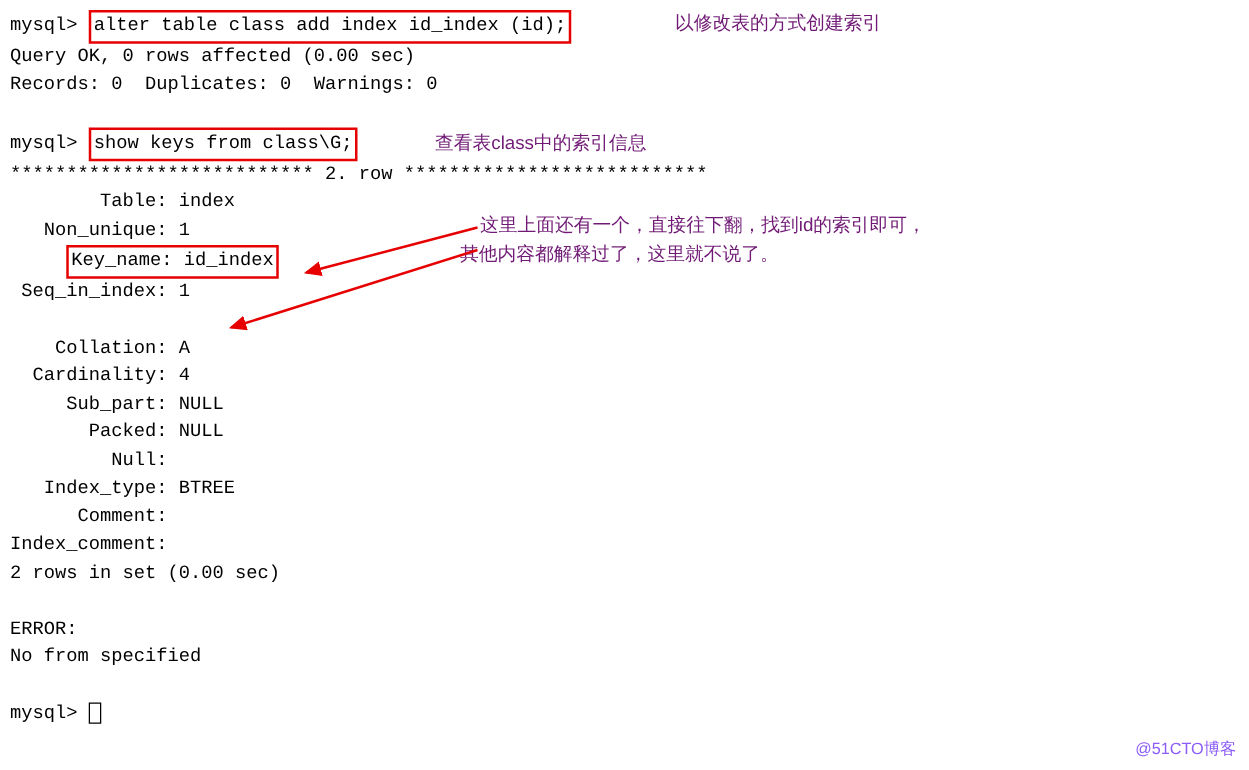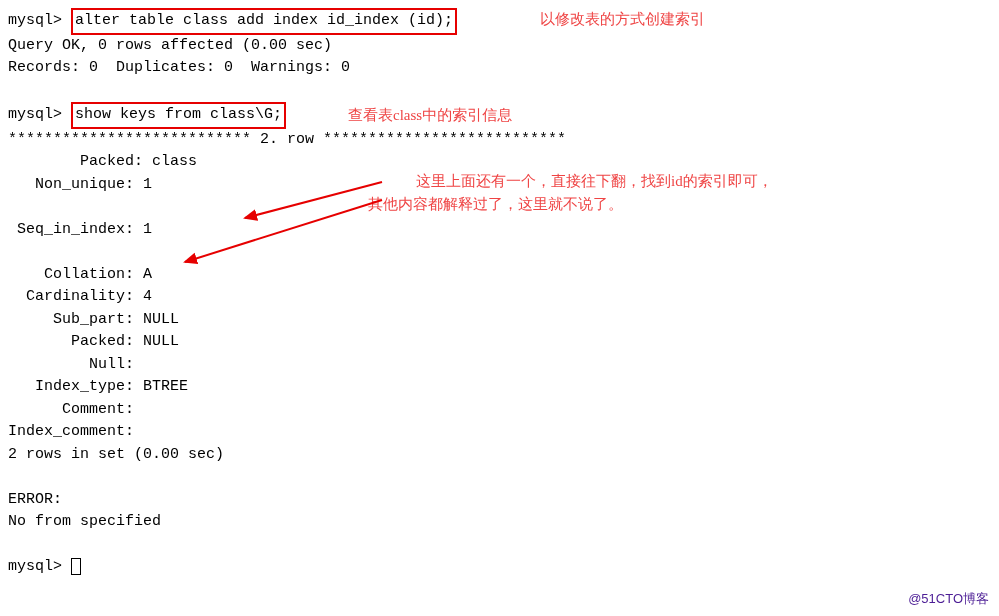--- a/index.html
+++ b/index.html
@@ -23,80 +23,80 @@
     display: inline-block;
     padding: 0 2px;
   }
   .box-red-narrow {
     border: 2px solid #e60000;
     display: inline-block;
     padding: 0 2px;
   }
   .annotation {
     position: absolute;
-    color: #ef4444;
-    font-family: Liberation Serif, serif;
+    color: #701a75;
+    font-family: Liberation Sans, sans-serif;
     font-size: 15px;
     white-space: nowrap;
   }
   .arrow-svg {
     position: absolute;
     pointer-events: none;
   }
   .cursor {
     display:inline-block;
     width:8px;
     height:15px;
     border:1px solid #000;
     vertical-align: text-bottom;
   }
   .watermark {
     position:absolute;
     right:10px;
     bottom:8px;
-    color:#4c1d95;
+    color:#8b5cf6;
     font-family: 'Microsoft YaHei', sans-serif;
     font-size:13px;
   }
 </style>
 </head>
 <body>
 
 <div class="term-line"><span>mysql&gt;</span> <span class="box-red">alter table class add index id_index (id);</span></div>
 <div class="term-line">Query OK, 0 rows affected (0.00 sec)</div>
 <div class="term-line">Records: 0  Duplicates: 0  Warnings: 0</div>
 <div class="term-line">&nbsp;</div>
 
 <div class="term-line"><span>mysql&gt;</span> <span class="box-red">show keys from class\G;</span></div>
 
 <div class="term-line">*************************** 2. row ***************************</div>
 
-<div class="term-line">        Packed: class</div>
+<div class="term-line">        Table: index</div>
 <div class="term-line">   Non_unique: 1</div>
-<div class="term-line"><span>     </span></div>
+<div class="term-line"><span>     </span><span class="box-red-narrow">Key_name: id_index</span></div>
 <div class="term-line"> Seq_in_index: 1</div>
 <div class="term-line"><span>  </span></div>
 <div class="term-line">    Collation: A</div>
 <div class="term-line">  Cardinality: 4</div>
 <div class="term-line">     Sub_part: NULL</div>
 <div class="term-line">       Packed: NULL</div>
 <div class="term-line">         Null:</div>
 <div class="term-line">   Index_type: BTREE</div>
 <div class="term-line">      Comment:</div>
 <div class="term-line">Index_comment:</div>
 <div class="term-line">2 rows in set (0.00 sec)</div>
 <div class="term-line">&nbsp;</div>
 <div class="term-line">ERROR:</div>
 <div class="term-line">No from specified</div>
 <div class="term-line">&nbsp;</div>
 <div class="term-line"><span>mysql&gt;</span> <span class="cursor"></span></div>
 
 <div class="annotation" style="left:540px; top:8px;">以修改表的方式创建索引</div>
 <div class="annotation" style="left:348px; top:104px;">查看表class中的索引信息</div>
-<div class="annotation" style="left:384px; top:170px;margin-left:32px;">这里上面还有一个，直接往下翻，找到id的索引即可，</div>
+<div class="annotation" style="left:384px; top:170px;">这里上面还有一个，直接往下翻，找到id的索引即可，</div>
 <div class="annotation" style="left:368px; top:193px;">其他内容都解释过了，这里就不说了。</div>
 
 <svg class="arrow-svg" width="999" height="616" style="left:0;top:0">
   <defs>
     <marker id="arrowhead" markerWidth="8" markerHeight="8" refX="6" refY="3" orient="auto">
       <path d="M0,0 L7,3 L0,6 Z" fill="#e60000"></path>
     </marker>
   </defs>
 
   <line x1="382" y1="182" x2="245" y2="218" stroke="#e60000" stroke-width="2" marker-end="url(#arrowhead)"></line>

